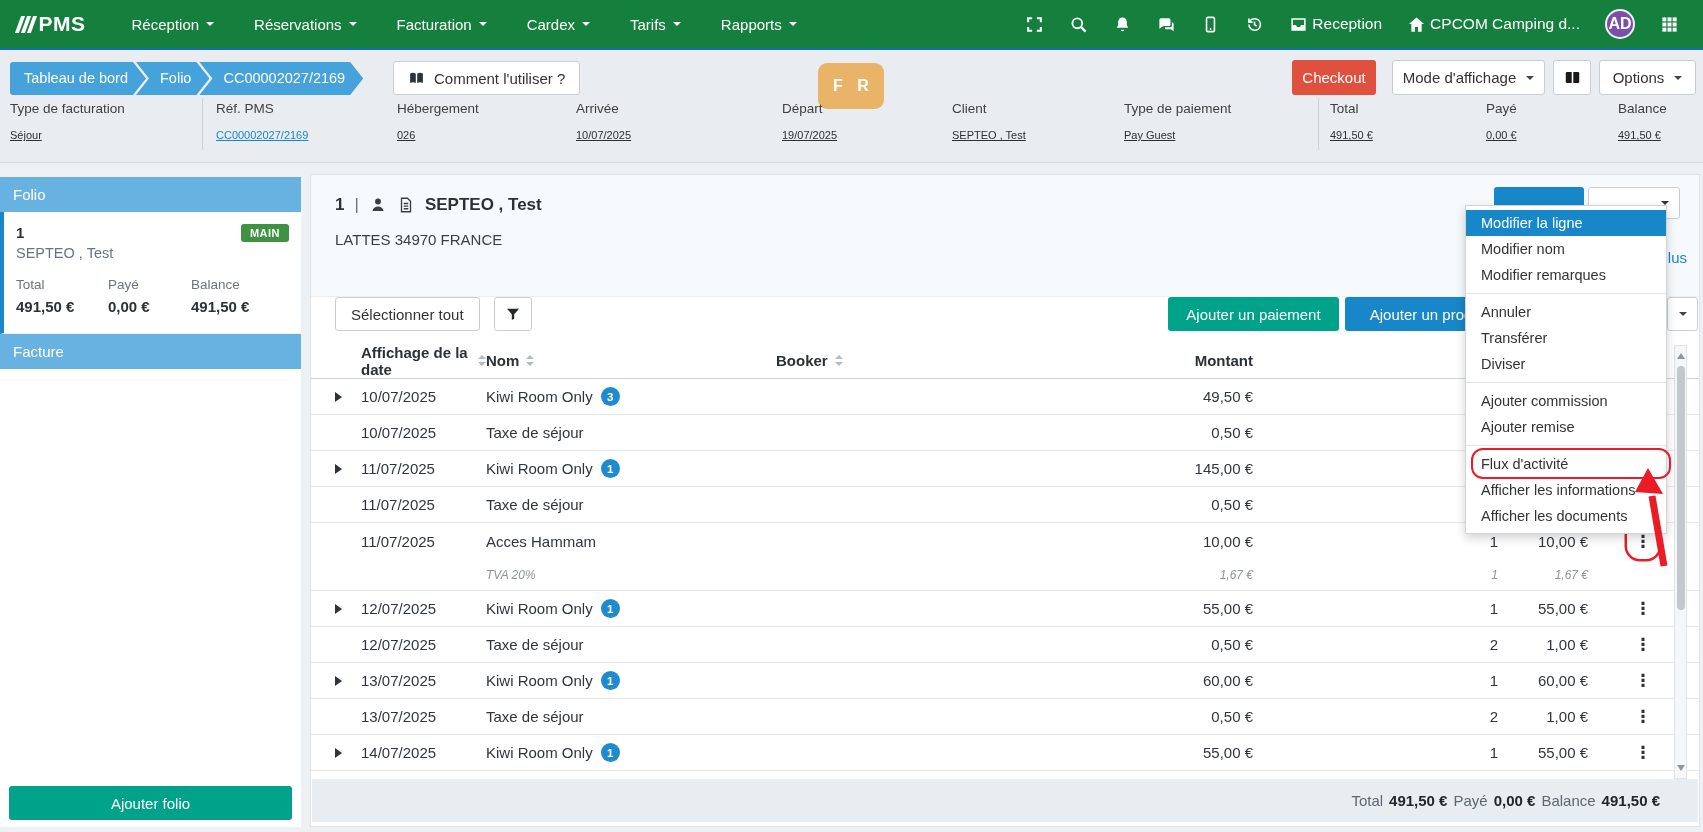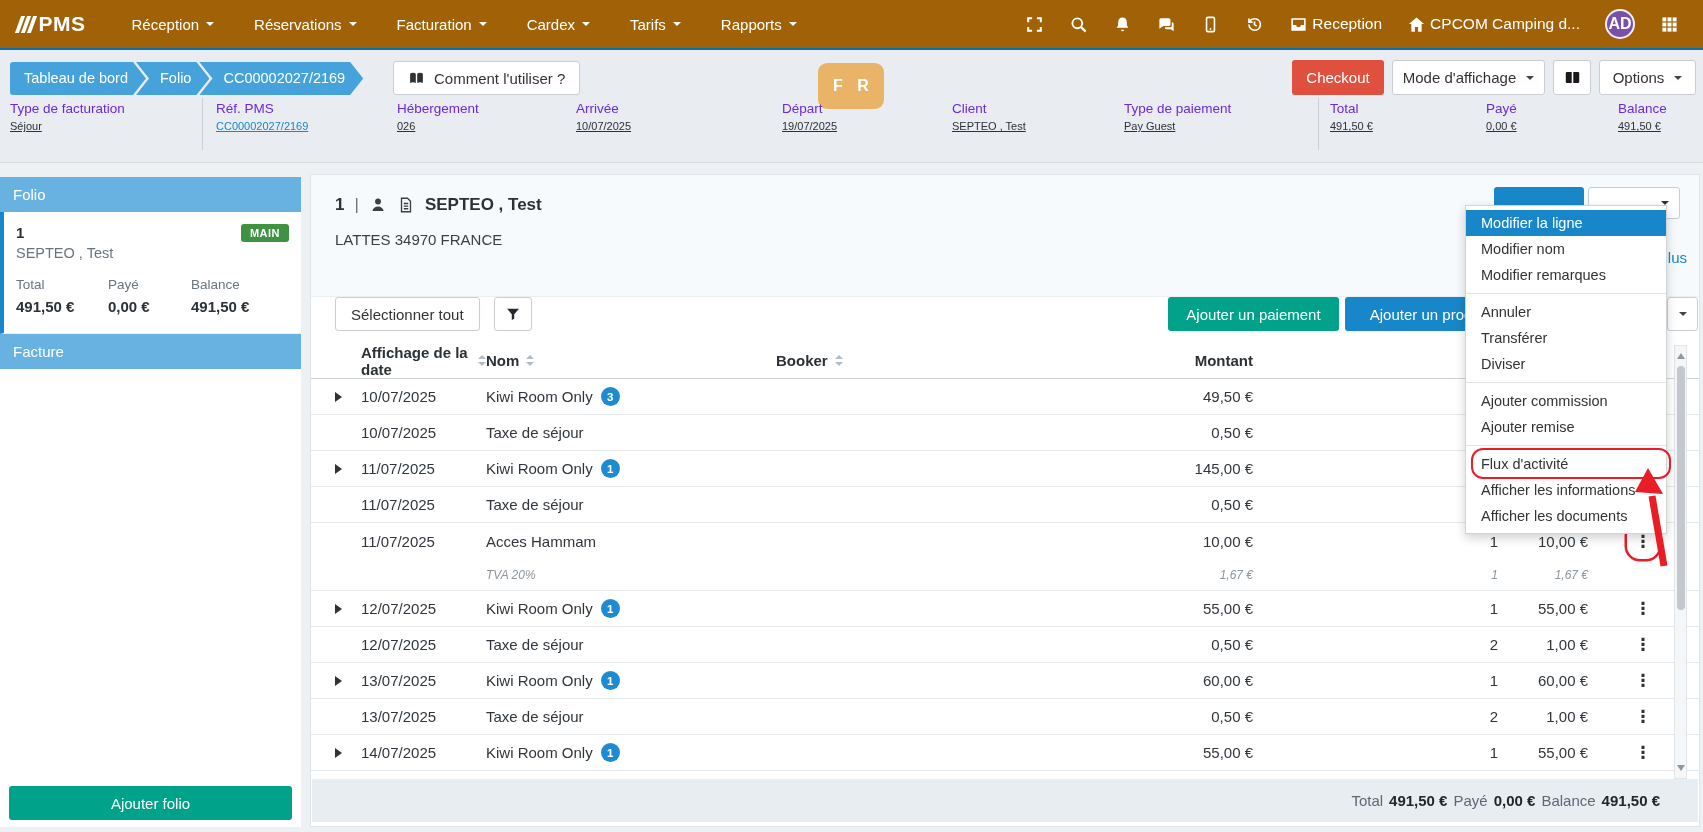--- a/index.html
+++ b/index.html
@@ -1,20 +1,20 @@
 <!DOCTYPE html>
 <html><head>
 <meta charset="utf-8">
 <style>
 *{margin:0;padding:0;box-sizing:border-box;font-family:"Liberation Sans","DejaVu Sans",sans-serif;}
 html,body{width:1703px;height:832px;}
 body{position:relative;background:#eef1f4;overflow:hidden;color:#2e3338;}
 
 
-.navbar{position:absolute;top:0;left:0;width:100%;height:50px;background:#a16207;border-bottom:2px solid #0f6fa9;display:flex;align-items:center;color:#fff;z-index:30;}
+.navbar{position:absolute;top:0;left:0;width:100%;height:50px;background:#15803d;border-bottom:2px solid #0f6fa9;display:flex;align-items:center;color:#fff;z-index:30;}
 .logo{display:flex;align-items:center;margin-left:18px;}
 .logo-bars{display:flex;gap:2.5px;margin-right:5px;transform:skewX(-20deg);}
 .logo-bars i{display:block;width:3.5px;height:17px;background:#fff;}
 .logo-text{font-size:21px;font-weight:bold;letter-spacing:.5px;}
 .nav-menus{display:flex;margin-left:46px;gap:40px;font-size:15px;}
 .nav-item{display:flex;align-items:center;gap:7px;cursor:pointer;white-space:nowrap;}
 .caret{width:0;height:0;border-left:4px solid transparent;border-right:4px solid transparent;border-top:4.5px solid currentColor;display:inline-block;}
 .nav-right{margin-left:auto;display:flex;align-items:center;gap:25px;margin-right:24px;font-size:15.5px;}
 .nav-ico{width:19px;height:19px;display:inline-flex;cursor:pointer;}
 .nav-ico svg{width:100%;height:100%;}
@@ -27,27 +27,27 @@
 .crumb{height:33px;line-height:33px;background:#45a2da;color:#fff;font-size:14.5px;padding:0 18px 0 24px;clip-path:polygon(0 0,calc(100% - 13px) 0,100% 50%,calc(100% - 13px) 100%,0 100%,13px 50%);margin-left:-10px;white-space:nowrap;cursor:pointer;}
 .crumb:first-child{clip-path:polygon(0 0,calc(100% - 13px) 0,100% 50%,calc(100% - 13px) 100%,0 100%);margin-left:0;padding-left:14px;border-radius:3px 0 0 3px;}
 .btn{display:inline-flex;align-items:center;justify-content:center;font-size:15px;border-radius:3px;cursor:pointer;white-space:nowrap;}
 .btn-white{background:#fff;border:1px solid #c9ced4;color:#333;}
 .btn-red{background:#df513e;color:#fff;}
 .btn-teal{background:#00a28a;color:#fff;}
 .btn-blue{background:#1787c9;color:#fff;}
 .help-btn{position:absolute;left:393px;top:11px;height:34px;padding:0 14px;gap:9px;}
 .help-btn svg{width:17px;height:17px;}
 .flag-badge{position:absolute;left:818px;top:13px;width:66px;height:46px;border-radius:9px;background:#eab468;color:#fff;font-size:16px;font-weight:bold;letter-spacing:5px;display:flex;align-items:center;justify-content:center;padding-left:5px;}
-.checkout-btn{position:absolute;left:1292px;top:10px;width:92px;height:35px;}
+.checkout-btn{position:absolute;left:1292px;top:10px;width:84px;height:35px;}
 .mode-btn{position:absolute;left:1392px;top:10px;width:153px;height:35px;gap:10px;color:#333;}
 .colview-btn{position:absolute;left:1553px;top:10px;width:38px;height:35px;}
 .colview-btn svg{width:19px;height:19px;}
 .options-btn{position:absolute;left:1599px;top:10px;width:97px;height:35px;gap:10px;}
 .hfield{position:absolute;top:51px;}
-.hfield .lbl{font-size:13.5px;color:#6d28d9;margin-bottom:4px;white-space:nowrap;}
+.hfield .lbl{font-size:13.5px;color:#404040;margin-bottom:13px;white-space:nowrap;}
 .hfield .val{font-size:11px;color:#2c3136;white-space:nowrap;text-decoration:underline;}
 .val.link{color:#1787c9;cursor:pointer;}
 .vdiv{position:absolute;top:48px;height:52px;width:1px;background:#c9d0d7;}
 
 
 .sidebar{position:absolute;left:0;top:177px;width:301px;bottom:5px;background:#fff;z-index:4;}
 .panel-head{height:35px;line-height:35px;background:#67b2e1;color:#fff;font-size:15px;padding:0 13px;}
 .folio-item{position:relative;border-left:4px solid #1787c9;padding:12px 14px 18px 12px;border-bottom:1px solid #eceff2;cursor:pointer;}
 .folio-num{font-size:15px;font-weight:bold;color:#2c3136;}
 .main-badge{position:absolute;right:12px;top:12px;background:#3e9242;color:#fff;font-size:11px;font-weight:bold;letter-spacing:.5px;padding:3px 9px;border-radius:3px;}

